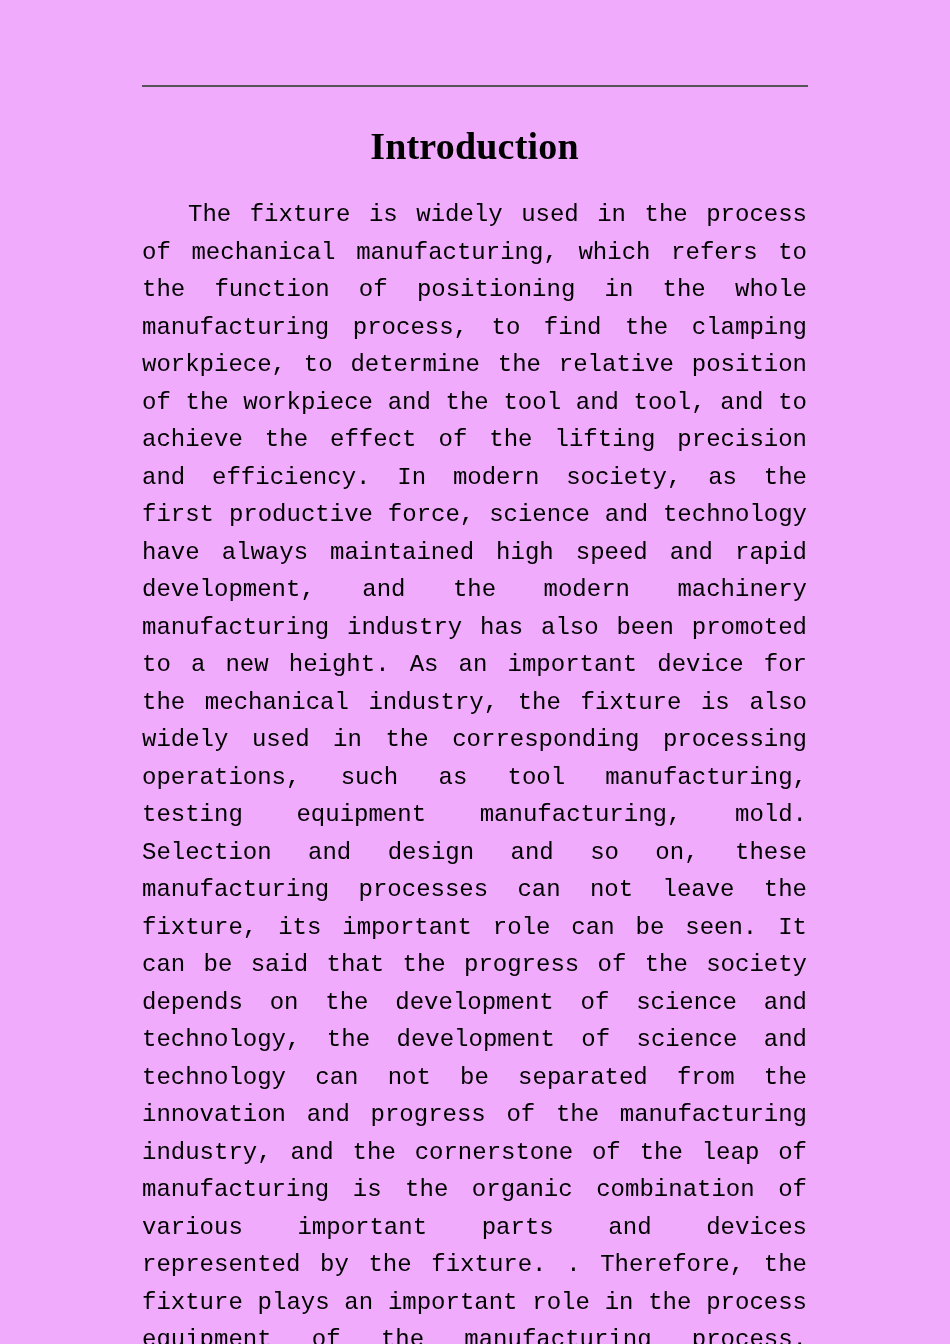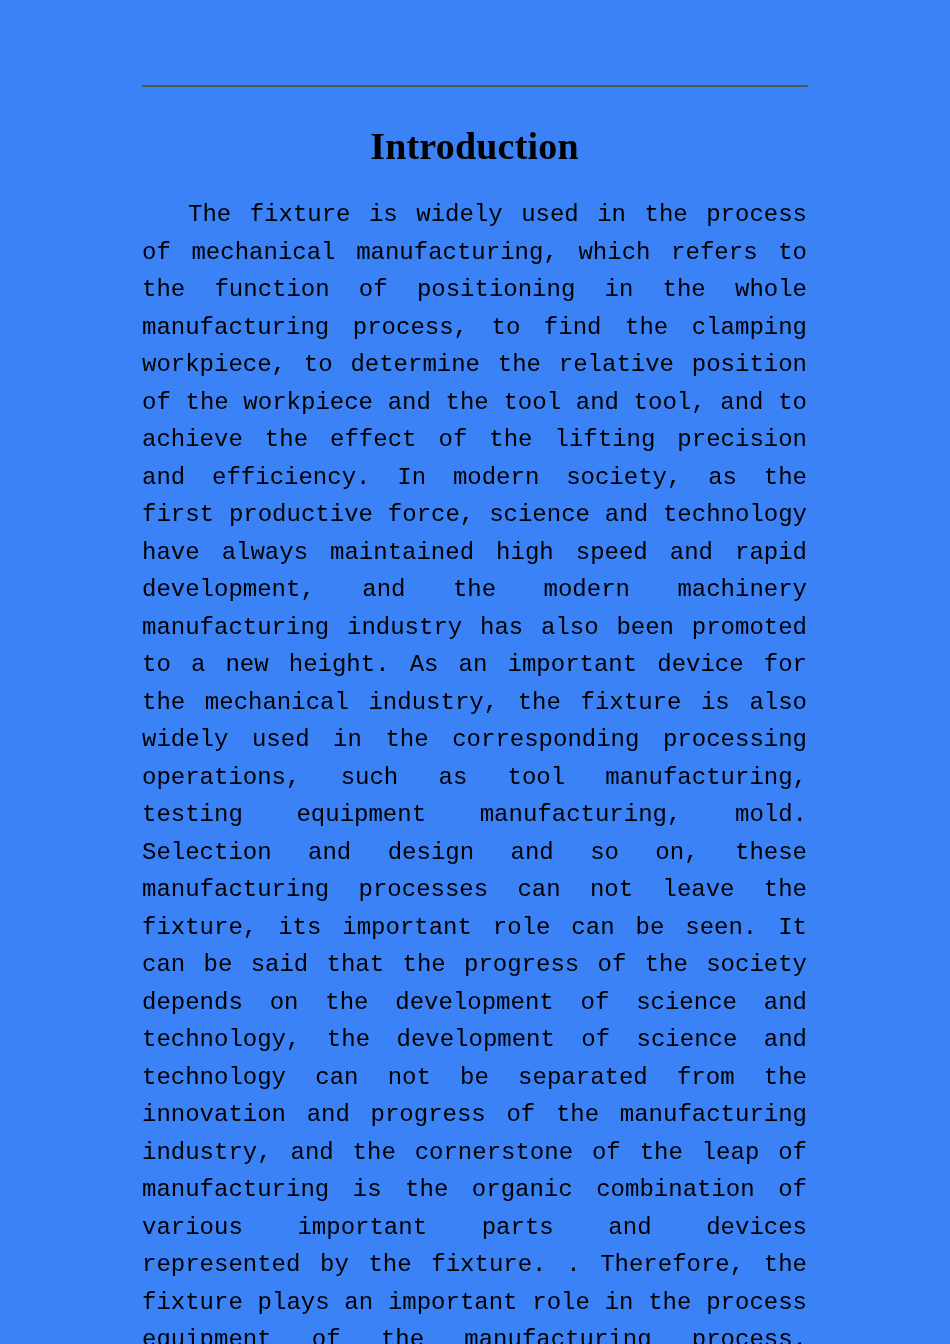--- a/index.html
+++ b/index.html
@@ -13,21 +13,21 @@
     font-family: "Liberation Serif", "DejaVu Serif", serif;
     color: #000000;
     -webkit-font-smoothing: antialiased;
   }
 
   .page {
     position: relative;
     width: 950px;
     height: 1344px;
     margin: 0 auto;
-    background: #3b82f6;
+    background: #f0abfc;
     overflow: hidden;
     box-sizing: border-box;
   }
 
   
   .content {
     position: absolute;
     left: 142px;
     top: 0;
     width: 665px;

